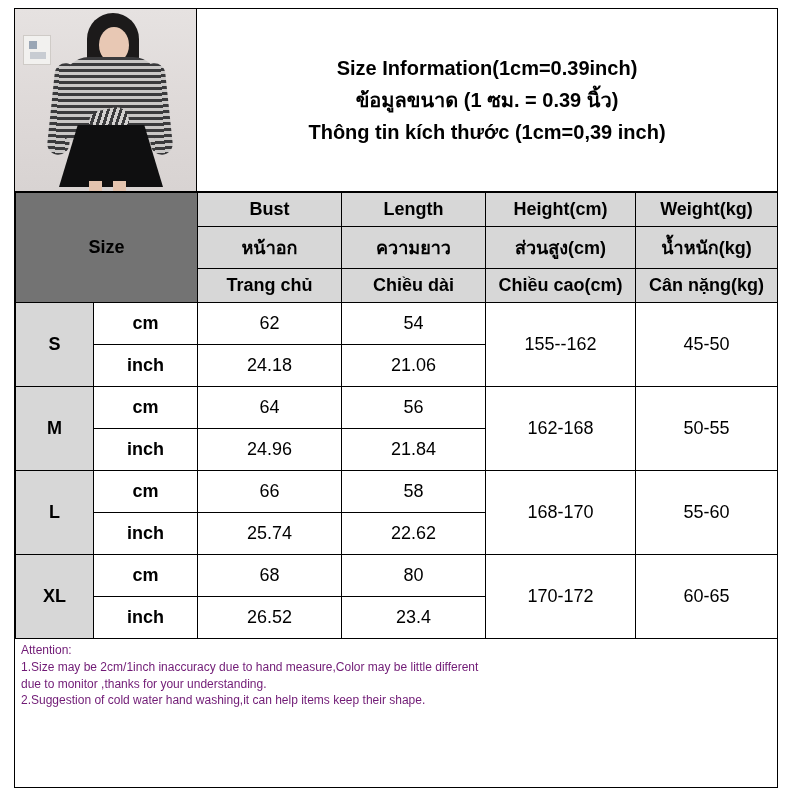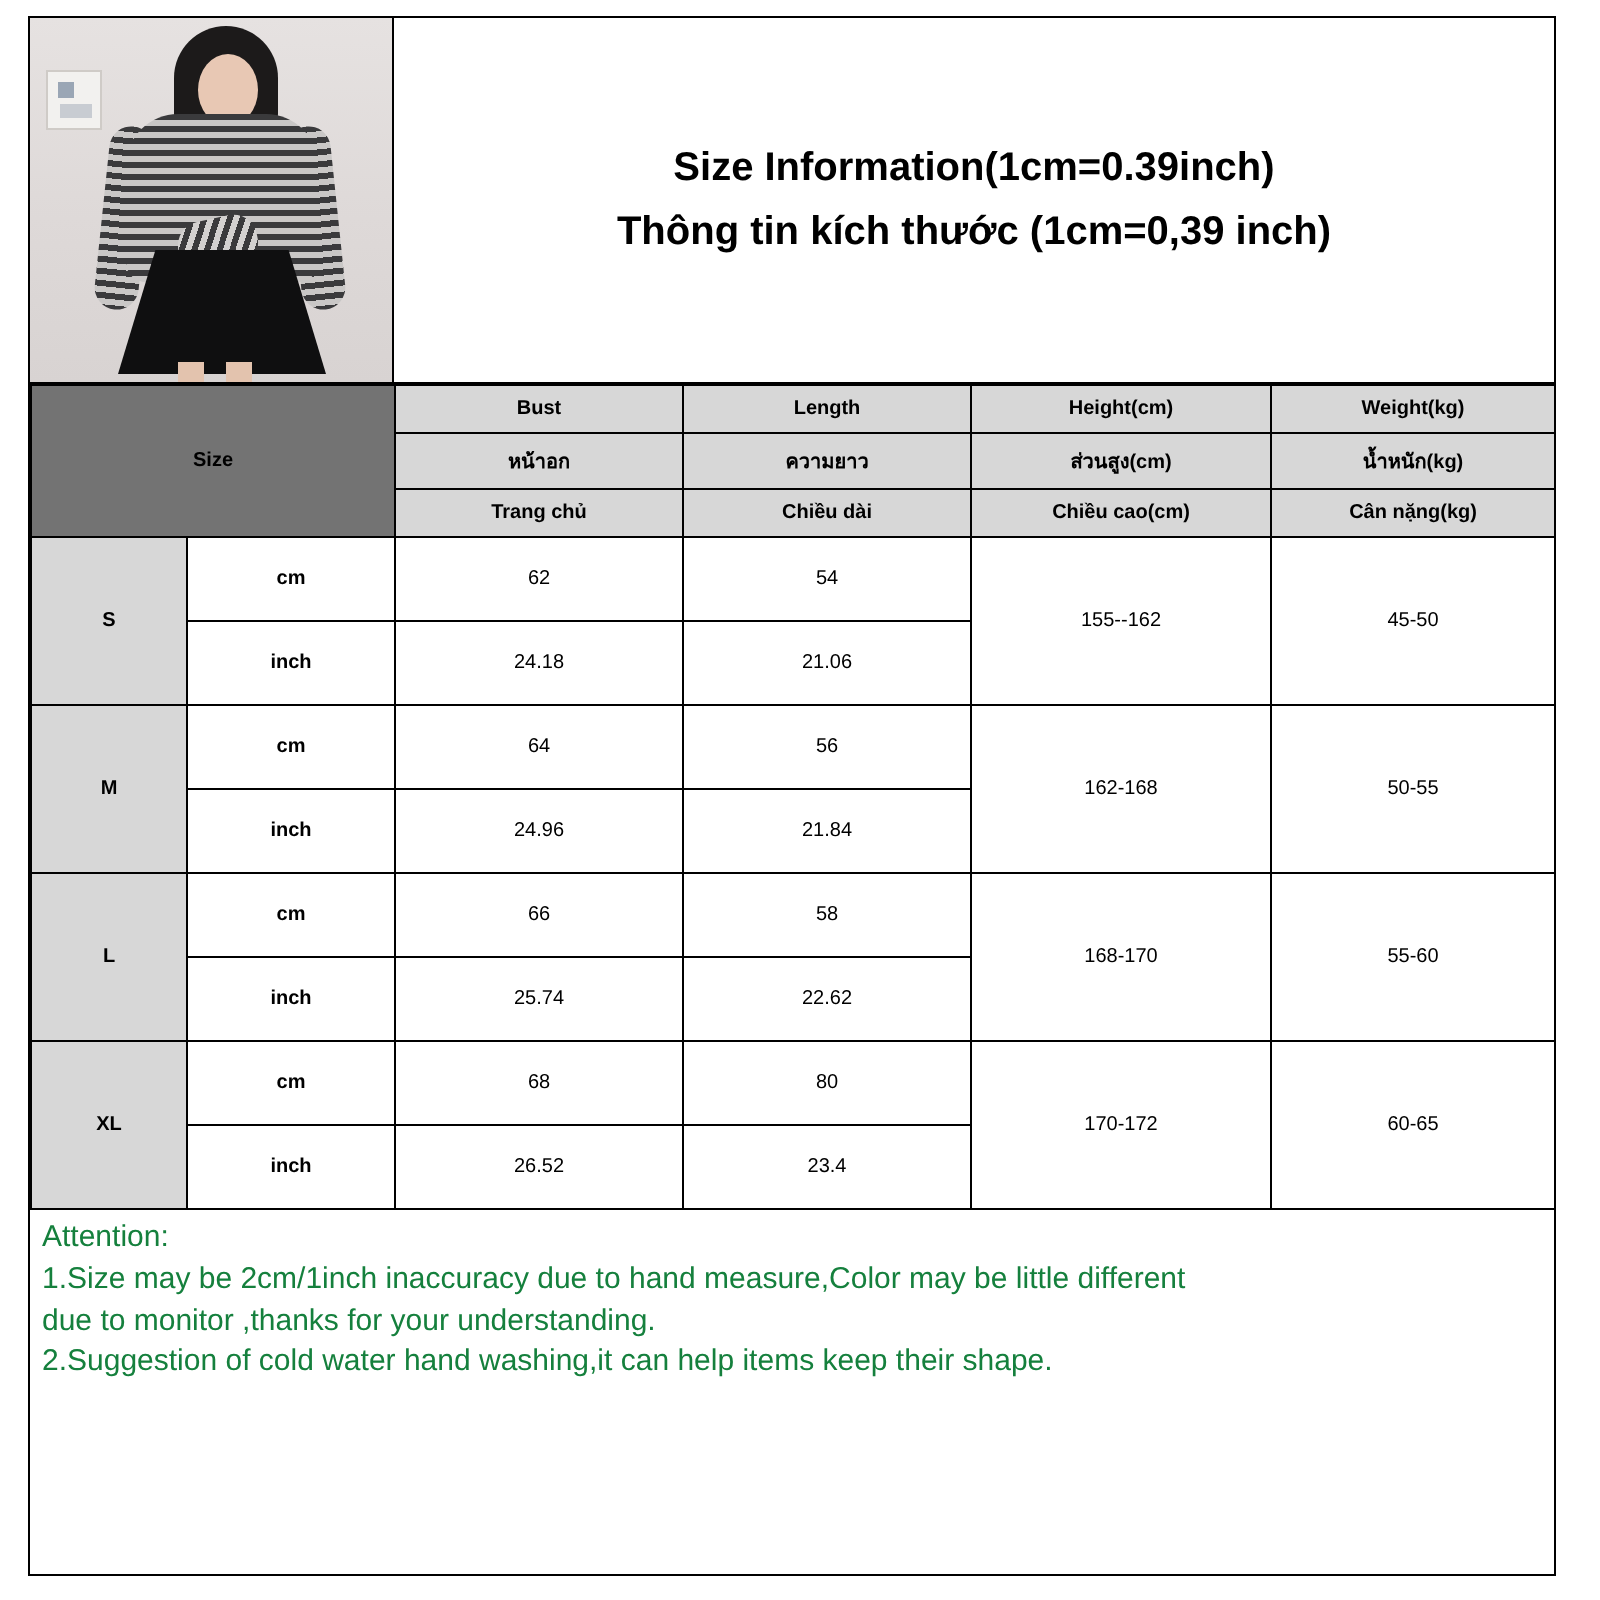--- a/index.html
+++ b/index.html
@@ -116,21 +116,21 @@
   
   table.size-table {
     border-collapse: collapse;
     width: 100%;
     table-layout: fixed;
   }
   table.size-table td, table.size-table th {
     border: 1px solid #000;
     text-align: center;
     vertical-align: middle;
-    font-size: 10px;
+    font-size: 18px;
     color: #000;
     padding: 6px 3px;
   }
   .hdr { background: #d7d7d7; font-weight: bold; }
   .hdr-sm { font-size: 14px; }
   .size-word {
     background: #737373;
     font-weight: bold;
     font-size: 23px;
   }
@@ -140,22 +140,22 @@
     font-size: 16px;
   }
   .unit-cell { font-weight: bold; font-size: 15px; }
   .val { font-size: 16px; }
   .merged { font-size: 16px; }
 
   
   .attention {
     flex: 1;
     padding: 4px 6px 0 6px;
-    font-size: 15px;
-    color: #15803d;
+    font-size: 12px;
+    color: #701a75;
     line-height: 1.32;
   }
   .attention p { margin: 0 0 1px 0; }
 </style>
 </head>
 <body>
 
 <div id="page">
   <div class="chart-wrap">
 
@@ -168,20 +168,21 @@
         <div class="ph-armR"></div>
         <div class="ph-top"></div>
         <div class="ph-knot"></div>
         <div class="ph-skirt"></div>
         <div class="ph-legL"></div>
         <div class="ph-legR"></div>
         <div class="ph-badge"></div>
       </div>
       <div class="title-cell">
         <div class="title-line">Size Information(1cm=0.39inch)</div>
+        <div class="title-line">ข้อมูลขนาด (1 ซม. = 0.39 นิ้ว)</div>
         <div class="title-line">Thông tin kích thước (1cm=0,39 inch)</div>
       </div>
     </div>
 
     <table class="size-table">
       <colgroup>
         <col style="width:78px">
         <col style="width:104px">
         <col style="width:144px">
         <col style="width:144px">

